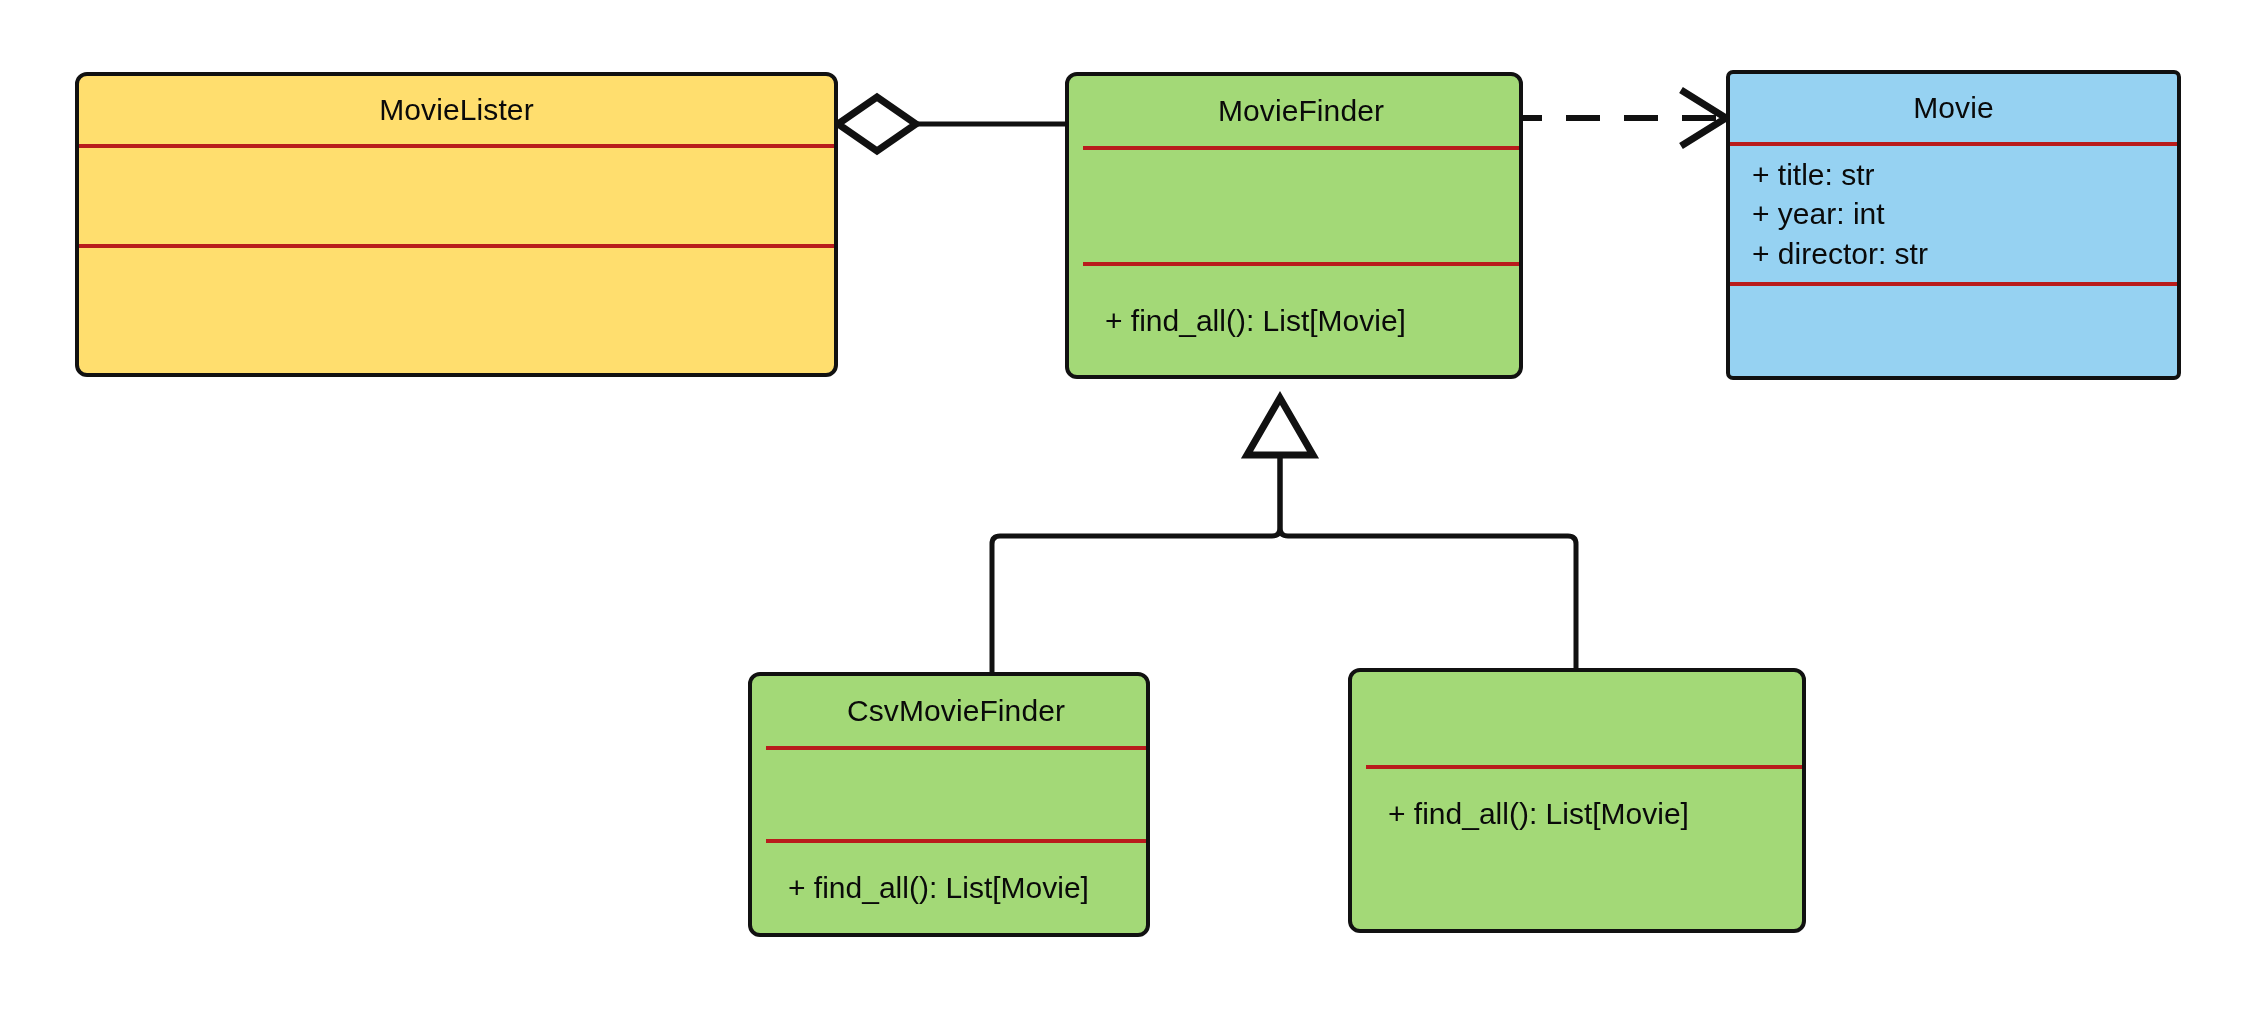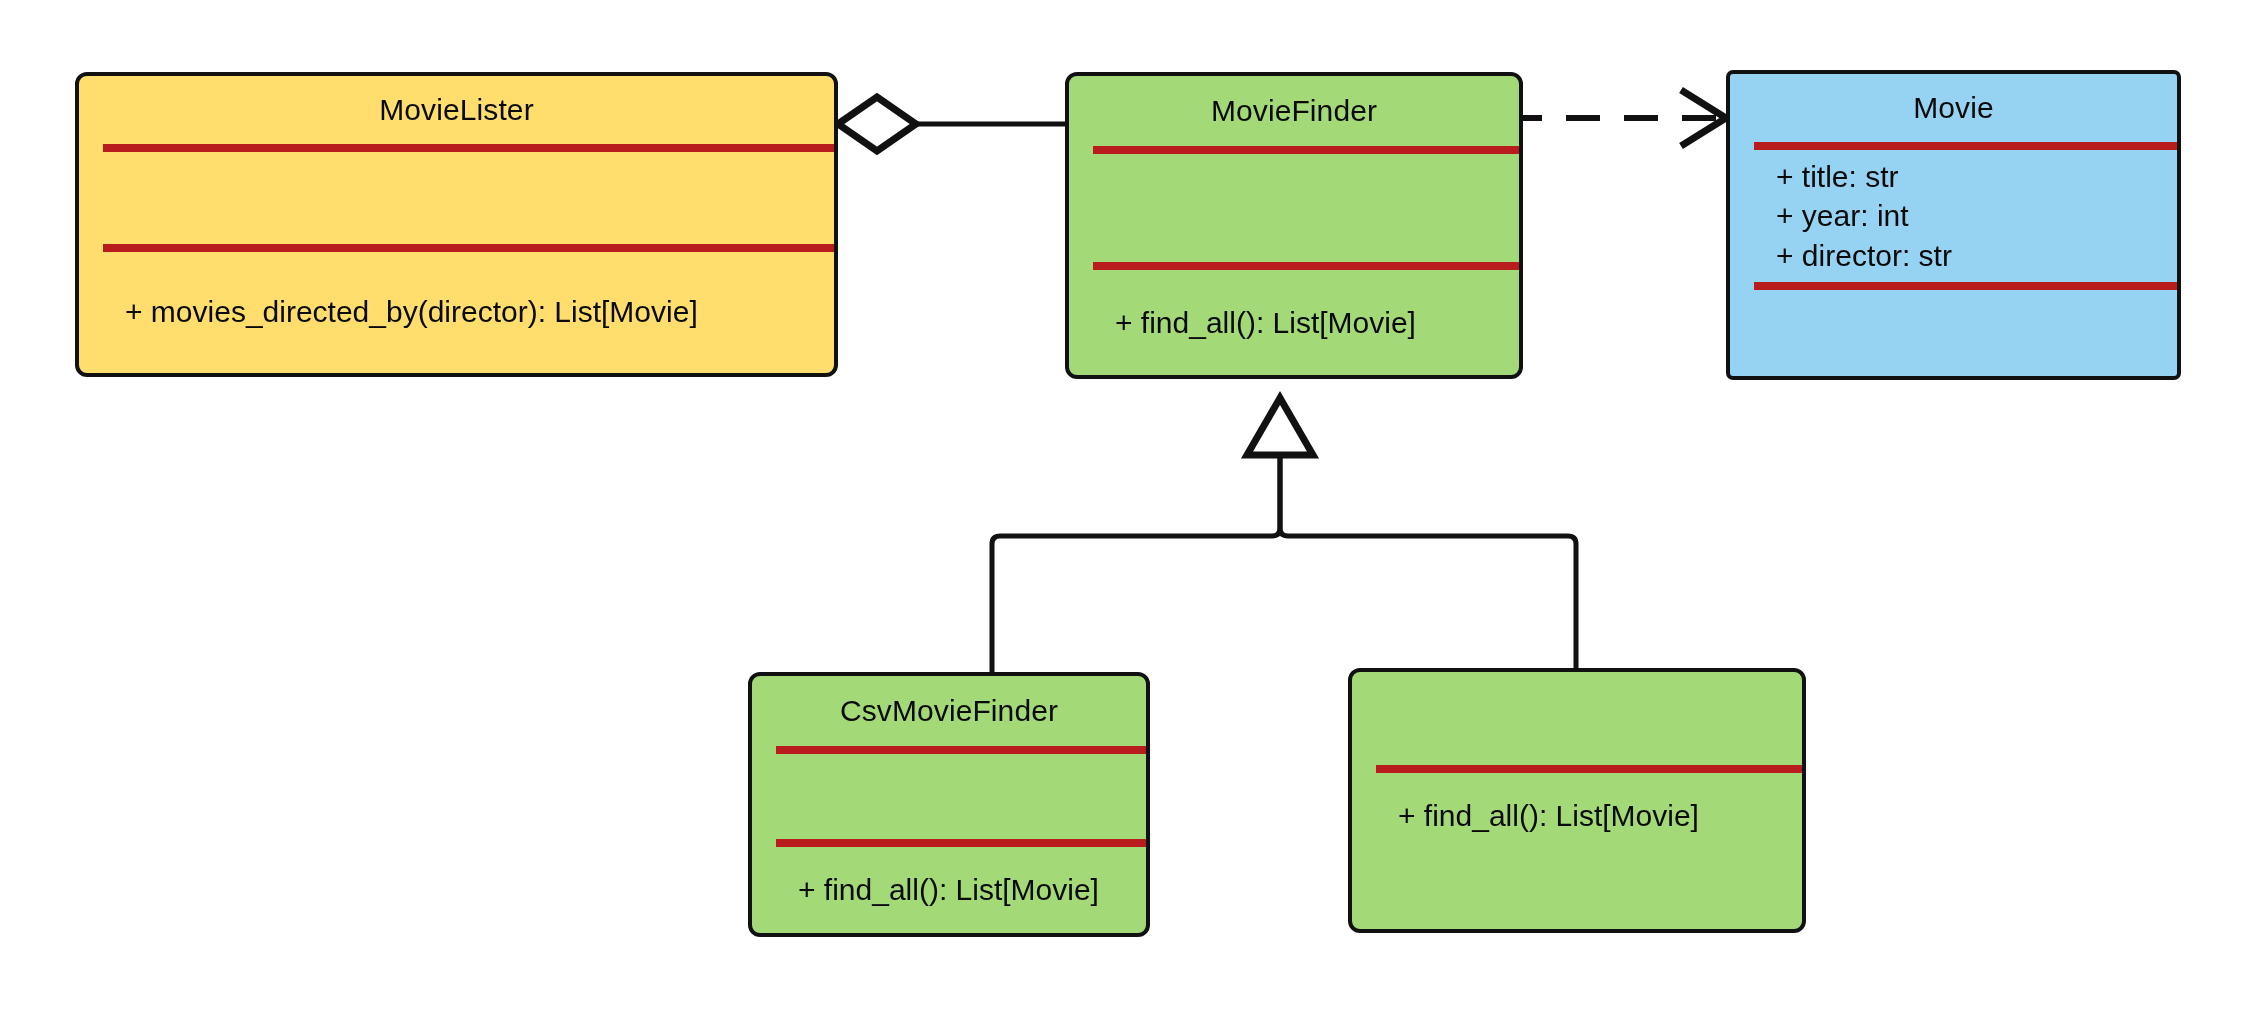--- a/index.html
+++ b/index.html
@@ -32,22 +32,21 @@
     border: 4px solid #111111;
     border-radius: 12px;
     overflow: hidden;
     z-index: 2;
   }
   .compartment {
     box-sizing: border-box;
     width: 100%;
   }
   .compartment + .compartment {
-    border-top: 8px solid #b91c1c;
-    margin-left: 24px;
+    border-top: 4px solid #b91c1c;
   }
   .class-name {
     display: flex;
     align-items: center;
     justify-content: center;
     font-size: 30px;
     color: #0a0a0a;
     letter-spacing: 0.1px;
     white-space: nowrap;
   }
@@ -57,21 +56,21 @@
     justify-content: center;
     padding: 0 22px;
   }
   .member-line {
     font-size: 30px;
     color: #0a0a0a;
     line-height: 1.32;
     white-space: nowrap;
   }
   .fill-yellow { background: #ffde6e; }
-  .fill-green  { background: #a3d977; }
+  .fill-green  { background: #a3d977; padding-left: 14px; }
   .fill-blue   { background: #96d2f2; }
 </style>
 </head>
 <body>
 
 <div id="diagram-root">
 
   <svg id="edge-layer" viewBox="0 0 2250 1011">
     <g fill="none" stroke="#111111" stroke-width="5" stroke-linecap="butt" stroke-linejoin="miter">
 
@@ -91,21 +90,20 @@
         <path d="M1280,455 L1280,528 Q1280,536 1288,536 L1568,536 Q1576,536 1576,544 L1576,676"></path>
       </g>
 
     </g>
   </svg>
 
   <div class="uml-class fill-yellow" id="box-movie-lister" style="left:75px; top:72px; width:763px; height:305px;">
     <div class="compartment class-name" style="height:68px;">MovieLister</div>
     <div class="compartment member-list" style="height:100px;"></div>
     <div class="compartment member-list" style="height:127px;">
-      <div class="member-line">+ movies_directed_by(director): List[Movie]</div>
     </div>
   </div>
 
   <div class="uml-class fill-green" id="box-movie-finder" style="left:1065px; top:72px; width:458px; height:307px;">
     <div class="compartment class-name" style="height:70px;">MovieFinder</div>
     <div class="compartment member-list" style="height:116px;"></div>
     <div class="compartment member-list" style="height:113px;">
       <div class="member-line">+ find_all(): List[Movie]</div>
     </div>
   </div>

